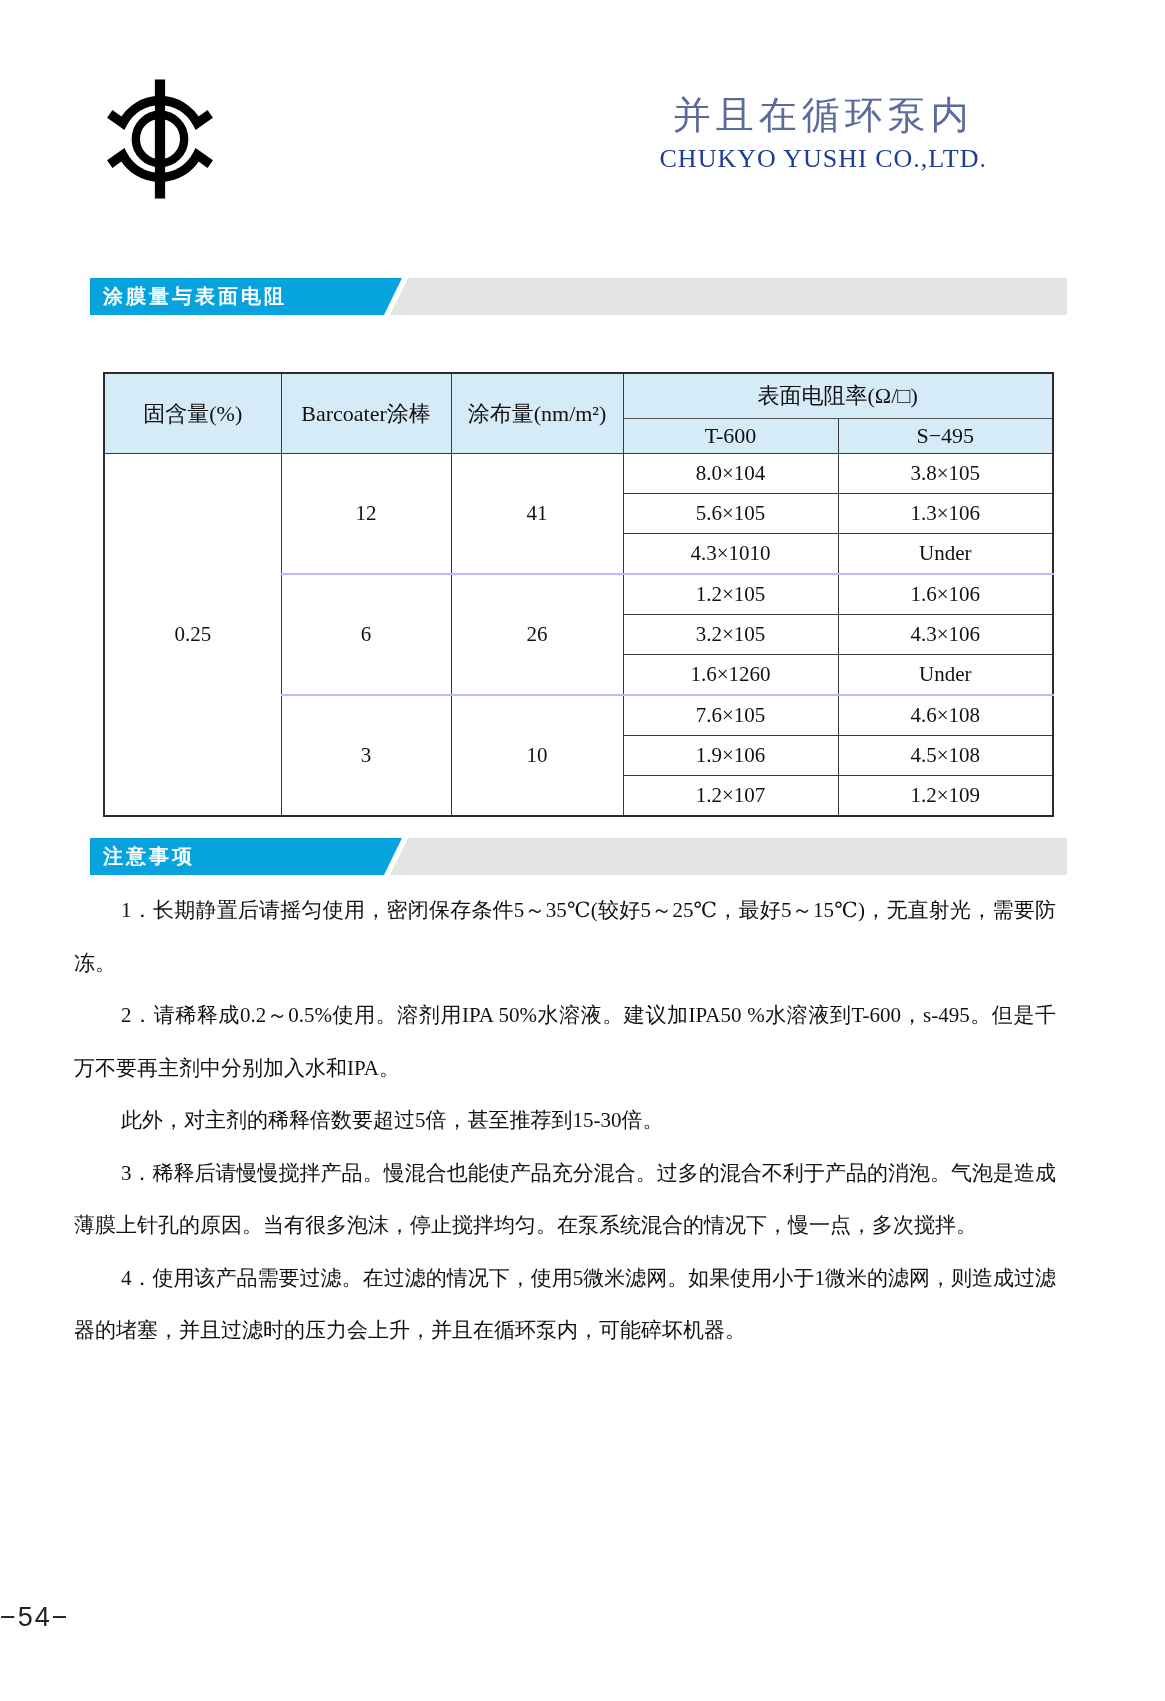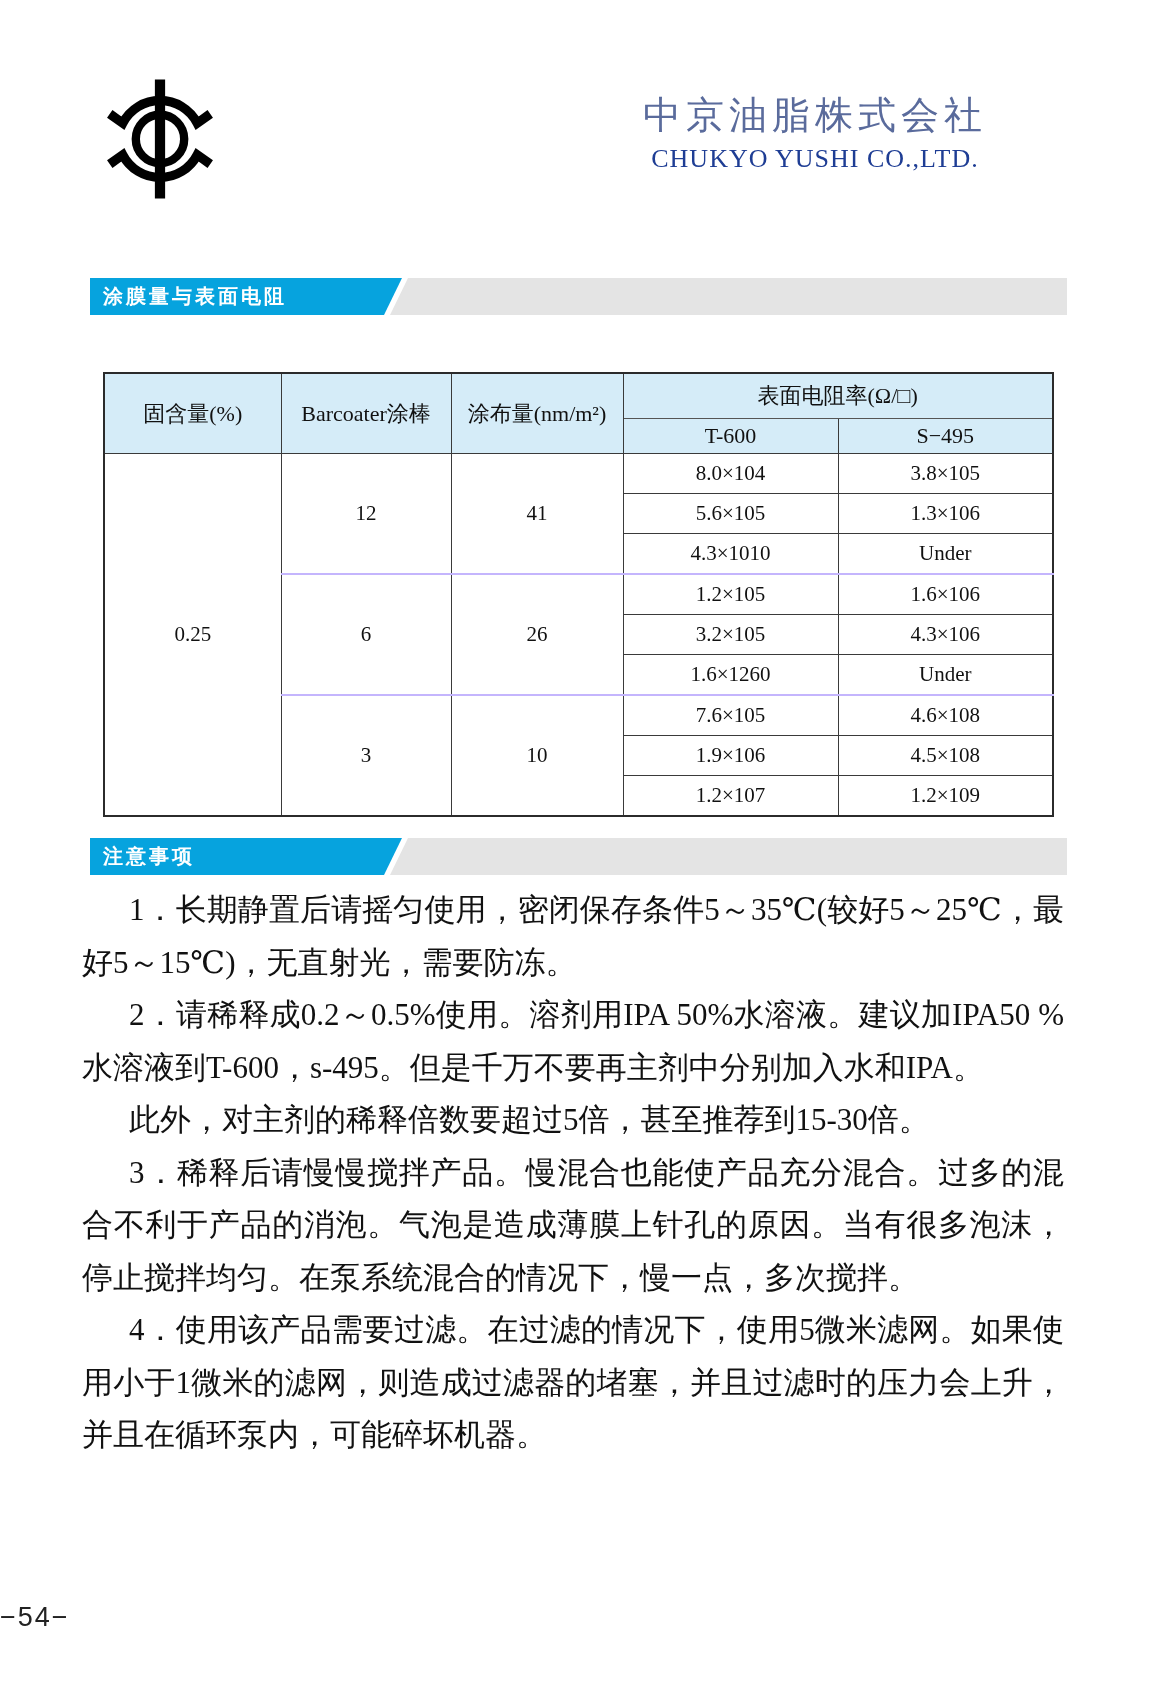--- a/index.html
+++ b/index.html
@@ -61,22 +61,22 @@
   table.data th{background:#D5ECF8;font-size:22px;}
   tr.hrow1 th{height:44px;}
   tr.hrow2 th{height:34px;}
   tr.hrow1 th.resist{border-bottom-width:1px;border-bottom-color:#555;}
   tr.drow td{height:39px;}
   td.inner-line{border-top:1px solid #707070;}
   tr.group-start td{border-top:2px solid #c4b5fd;}
 
   
   .notes{
-    position:absolute;left:82px;top:884px;width:982px;
-    font-size:31px;line-height:52.5px;
+    position:absolute;left:74px;top:884px;width:982px;
+    font-size:21px;line-height:52.5px;
     text-align:justify;
   }
   .notes p{margin:0;text-indent:47px;}
 
   
   .page-number{
     position:absolute;top:1602px;left:0;width:1080px;text-align:left;
     font-size:27px;letter-spacing:2px;color:#222;
     font-family:"Liberation Sans","DejaVu Sans",sans-serif;
   }
@@ -89,21 +89,21 @@
   <svg class="logo" viewBox="0 0 120 144" aria-hidden="true">
     <g stroke="#000" fill="none">
       <path d="M 6 45 L 20 55 A 45 45 0 0 1 100 55 L 114 45" stroke-width="10"></path>
       <path d="M 6 99 L 20 89 A 45 45 0 0 0 100 89 L 114 99" stroke-width="10"></path>
       <circle cx="60" cy="72" r="26" stroke-width="9"></circle>
       <line x1="60" y1="8" x2="60" y2="136" stroke-width="11"></line>
     </g>
   </svg>
 
   <div class="company">
-    <div class="company-cn">中京油脂株式会社</div>
+    <div class="company-cn">并且在循环泵内</div>
     <div class="company-en">CHUKYO YUSHI CO.,LTD.</div>
   </div>
 
   <div class="banner banner-1">
     <div class="gray"></div>
     <div class="blue">
       <span>涂膜量与表面电阻</span>
     </div>
   </div>
 

